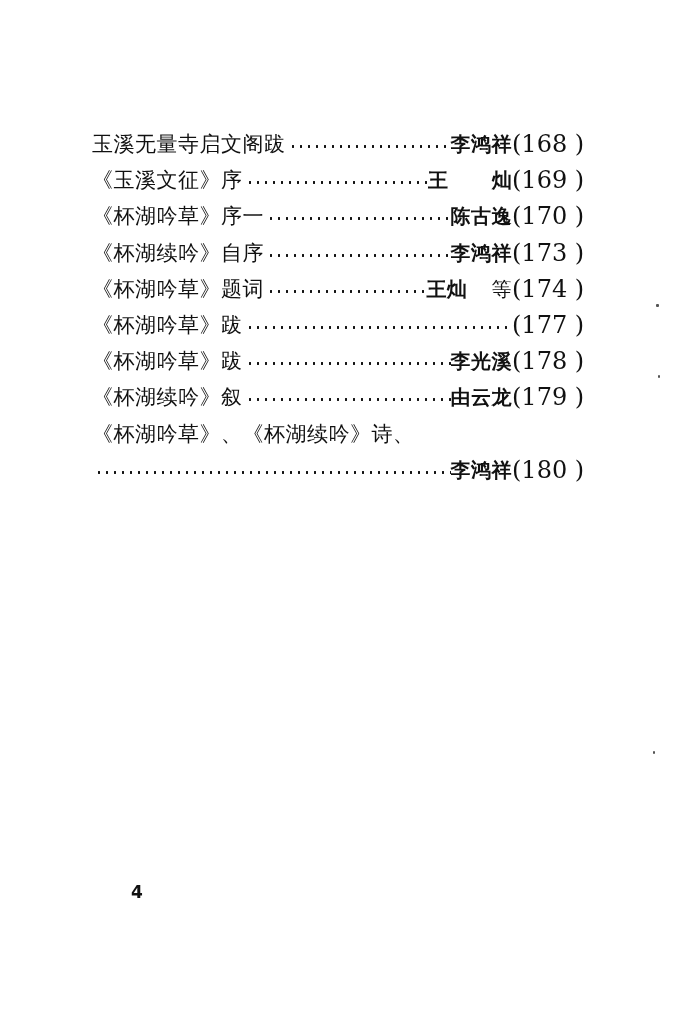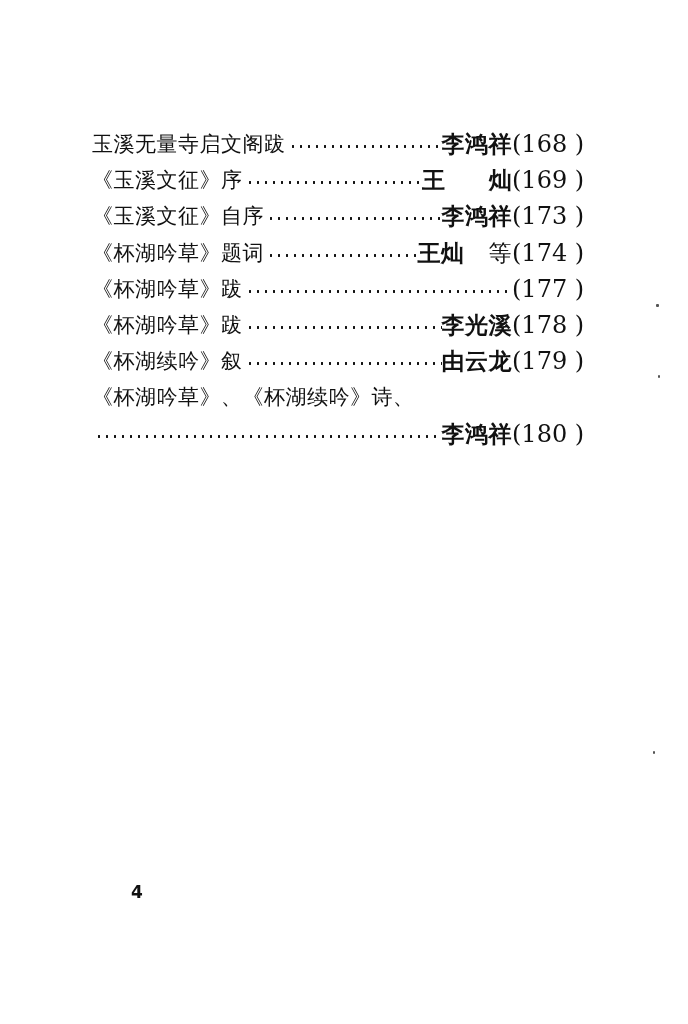--- a/index.html
+++ b/index.html
@@ -49,21 +49,21 @@
       top: 19px;
       height: 3px;
       background-image: radial-gradient(circle, #111 1.1px, transparent 1.4px);
       background-size: 8px 3px;
       background-repeat: repeat-x;
     }
     .author {
       flex: 0 0 auto;
       font-family: "DejaVu Sans", "Liberation Sans", sans-serif;
       font-weight: bold;
-      font-size: 23px;
+      font-size: 20px;
       letter-spacing: 0.5px;
     }
     .author.spaced { letter-spacing: 0; }
     .author-gap { display: inline-block; width: 44px; }
     .page {
       flex: 0 0 auto;
       font-size: 24px;
       font-family: "DejaVu Serif", "Liberation Serif", serif;
       min-width: 76px;
       text-align: left;
@@ -95,24 +95,30 @@
     <span class="page">(168 )</span>
   </div>
 
   <div class="toc-row">
     <span class="title">《玉溪文征》序</span>
     <span class="leader"></span>
     <span class="author spaced"><span>王</span><span class="author-gap"></span><span>灿</span></span>
     <span class="page">(169 )</span>
   </div>
 
+  <div class="toc-row">
+    <span class="title">《杯湖吟草》序一</span>
+    <span class="leader"></span>
+    <span class="author">陈古逸</span>
+    <span class="page">(170 )</span>
+  </div>
 
 
   <div class="toc-row">
-    <span class="title">《玉溪文征》自序</span>
+    <span class="title">《杯湖续吟》自序</span>
     <span class="leader"></span>
     <span class="author">李鸿祥</span>
     <span class="page">(173 )</span>
   </div>
 
   <div class="toc-row">
     <span class="title">《杯湖吟草》题词</span>
     <span class="leader"></span>
     <span class="author"><span>王灿</span><span style="display:inline-block;width:24px;"></span><span style="font-weight:normal;font-family:'DejaVu Serif',serif;">等</span></span>
     <span class="page">(174 )</span>

